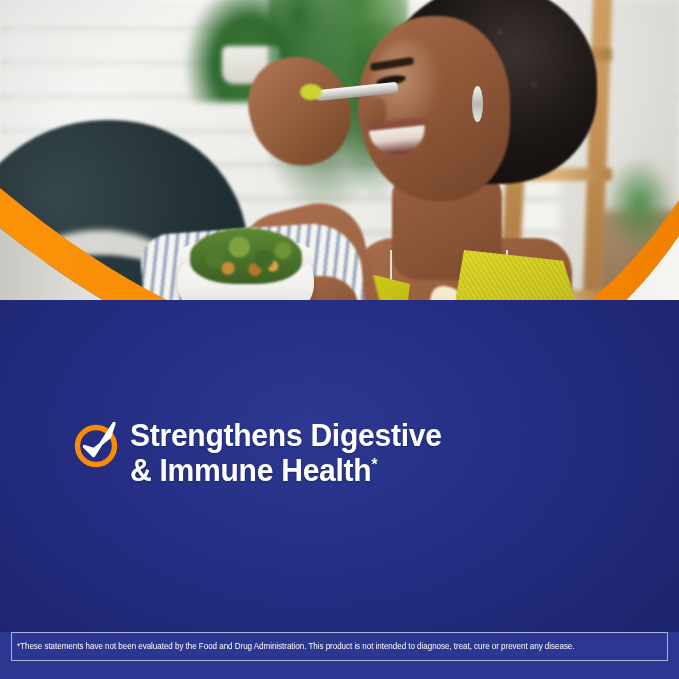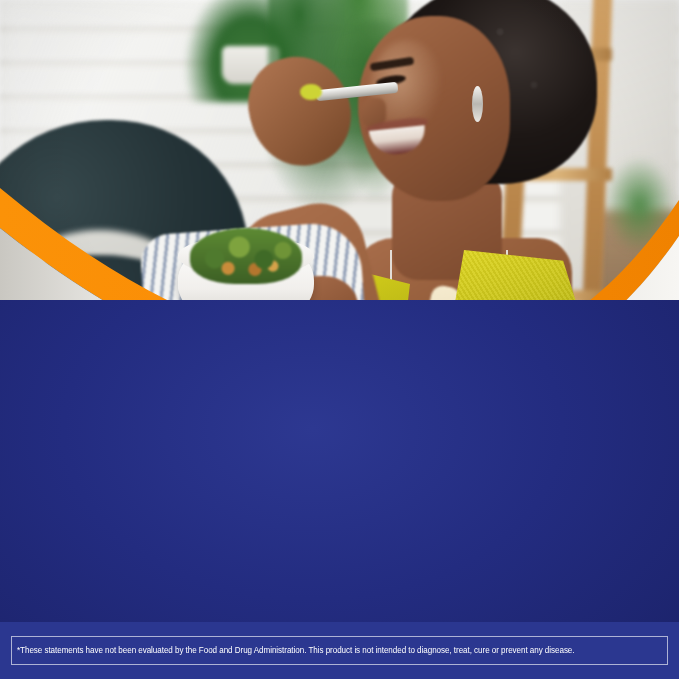--- a/index.html
+++ b/index.html
@@ -212,22 +212,22 @@
   .bullet { display:flex; align-items:flex-start; margin-bottom:14px; padding-left:74px; }
   .check { position:relative; flex:0 0 auto; width:44px; height:44px; margin-top:6px; margin-right:12px; }
   .check svg { position:absolute; left:-4px; top:-8px; width:56px; height:56px; overflow:visible; }
   .btext { color:#ffffff; font-weight:bold; font-size:31.5px; line-height:1.10;
            letter-spacing:-.3px; text-shadow:0 1px 2px rgba(0,0,0,.25);
            transform:scaleX(.955); transform-origin:left center; white-space:pre-line; }
   .btext sup { font-size:.52em; vertical-align:super; }
   .btext sub { font-size:.58em; vertical-align:-.18em; }
 
   
-  .footer { position:absolute; left:0; bottom:0; width:679px; height:57px;
-            background:#2b3790; z-index:5; display:flex; align-items:center;
+  .footer { position:absolute; left:0; bottom:0; width:679px; height:47px;
+            background:#2b3790; z-index:5; display:flex; 
             justify-content:center; }
   .footer-box { width:657px; height:29px; border:1px solid rgba(255,255,255,.62);
             display:flex; align-items:center; padding:0 5px; }
   .disclaimer { color:#ffffff; font-size:8.2px; line-height:1.1; letter-spacing:-.05px;
             transform:scaleX(.985); transform-origin:left center; white-space:nowrap; }
 </style>
 </head>
 <body>
 
 <div id="stage">
@@ -317,20 +317,29 @@
              L679,236 C614,330 530,392 420,392 C252,392 118,322 0,228 Z"></path>
 
     <path fill="#232c80" d="M0,330 C122,424 258,492 420,492 C534,492 618,428 679,332
              L679,420 L0,420 Z"></path>
   </svg>
 
   <div class="bluepanel"></div>
 
   <div class="bullets">
 
+    <div class="bullet">
+      <span class="check">
+        <svg viewBox="0 0 56 56">
+          <circle cx="26" cy="30" r="18.5" fill="none" stroke="#fa8c05" stroke-width="5.4"></circle>
+          <path d="M14.5 30.5 L23.5 39.5 L44 7.5 L39.5 21 L24 33.5 Z" fill="#ffffff" stroke="#ffffff" stroke-width="3.4" stroke-linejoin="round"></path>
+        </svg>
+      </span>
+      <span class="btext"><span>Strengthens Digestive</span><br><span>&amp; Immune Health</span><sup>*</sup></span>
+    </div>
 
 
   </div>
 
   <div class="footer">
     <div class="footer-box">
       <span class="disclaimer">*These statements have not been evaluated by the Food and Drug Administration. This product is not intended to diagnose, treat, cure or prevent any disease.</span>
     </div>
   </div>
 

